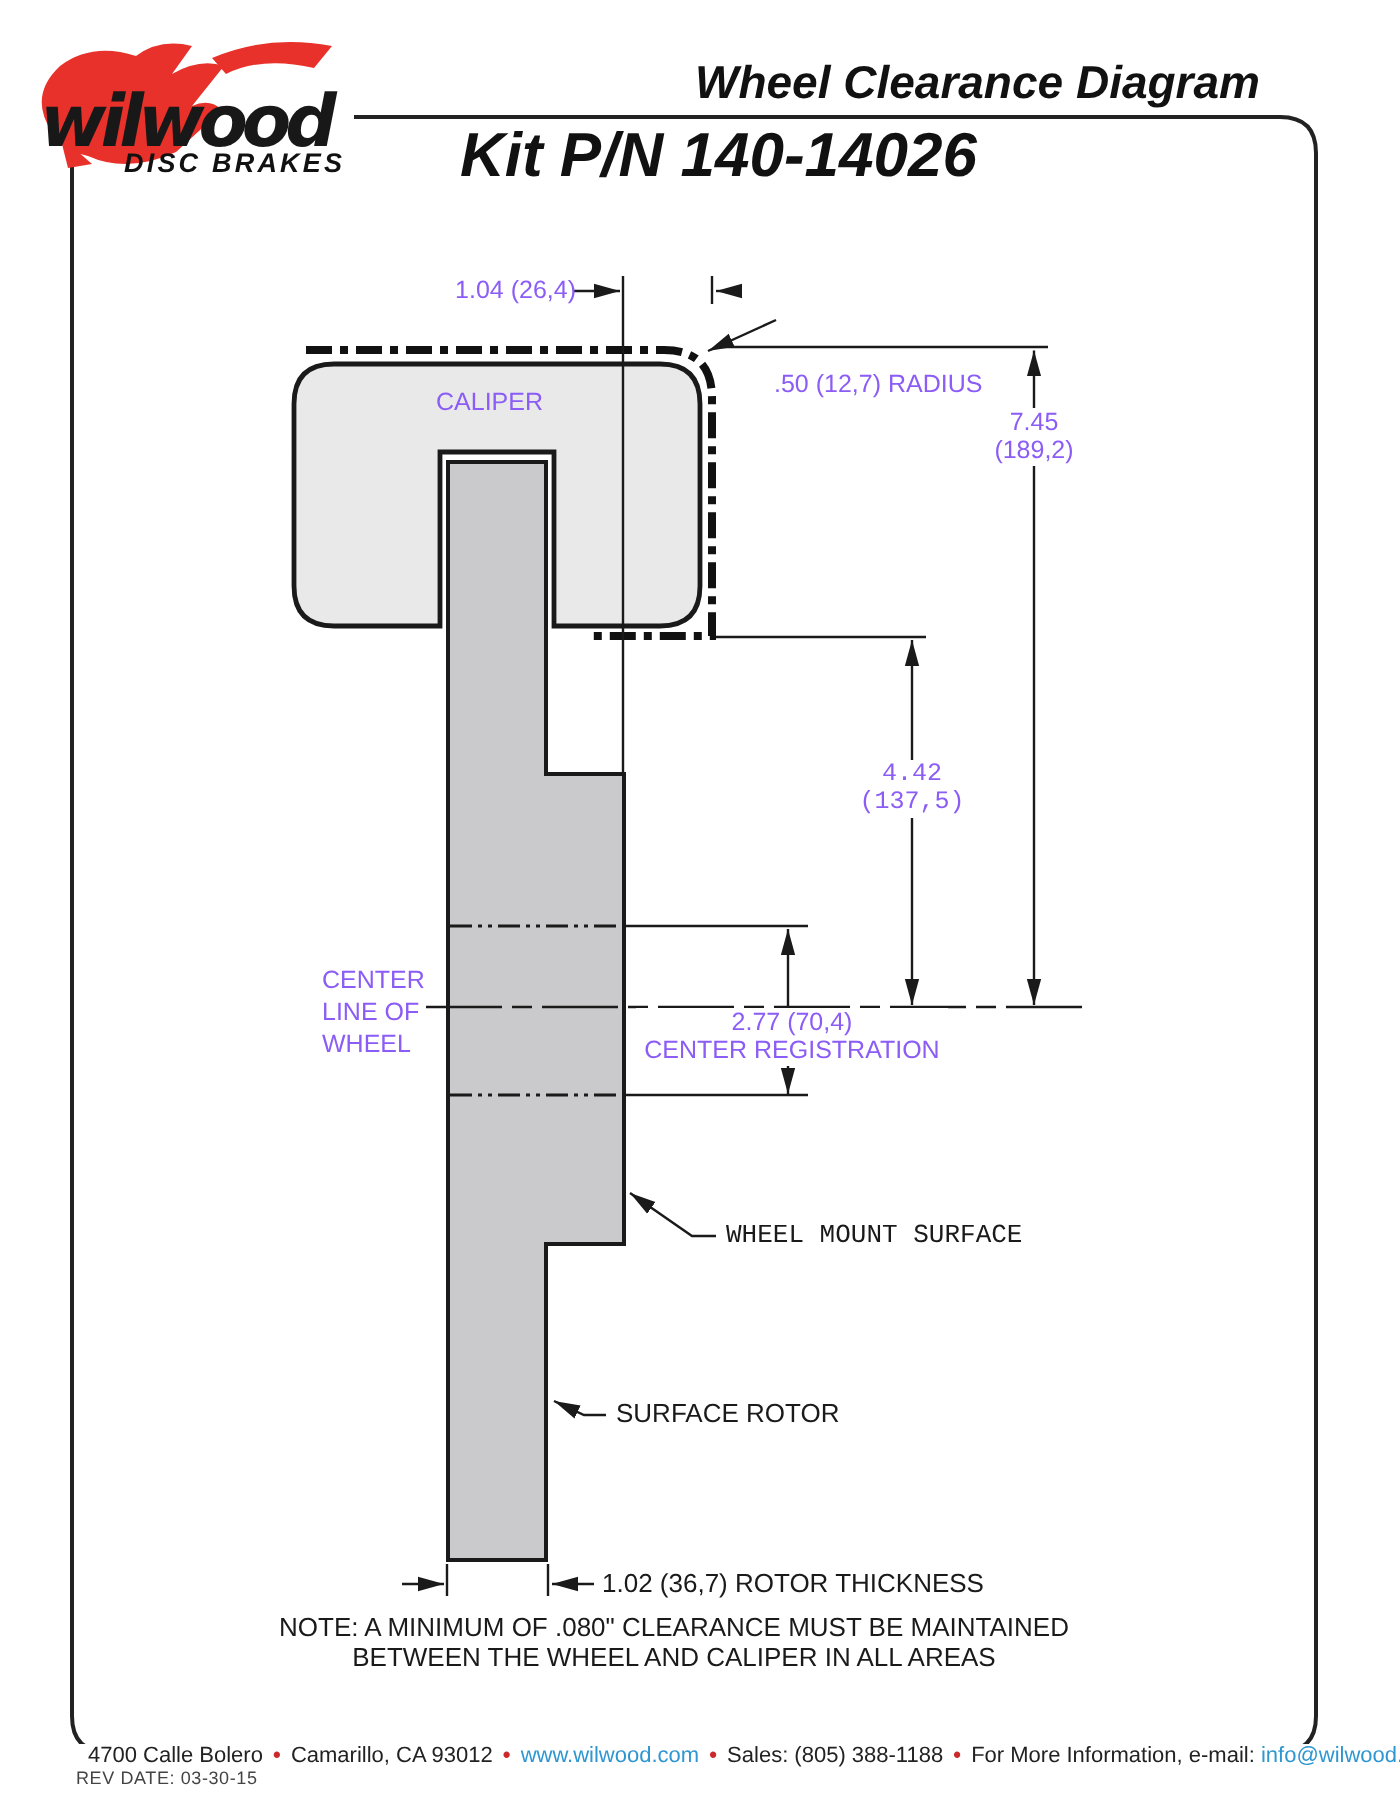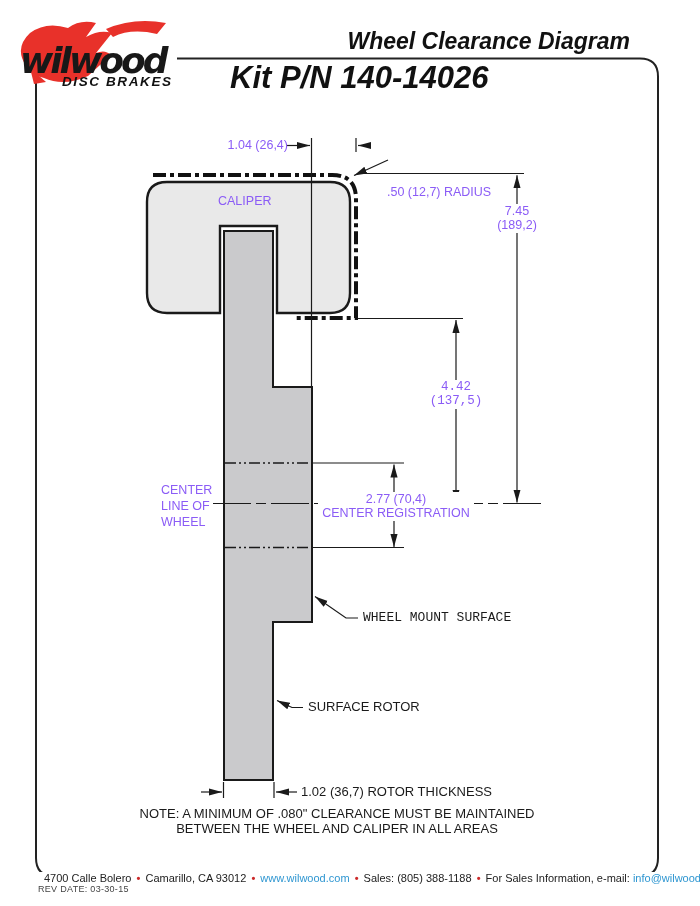--- a/index.html
+++ b/index.html
@@ -22,21 +22,21 @@
   .lbl13 { font-size:13px; color:#1a1a1a; white-space:nowrap; }
   .caliper-lbl { left:218px; top:194px; width:60px; }
   .dim-top { left:200px; top:138px; width:88px; text-align:right; }
   .radius-lbl { left:387px; top:151px;margin-top:34px; }
   .dim-block {
     text-align:center; background:#fff; line-height:13.5px; padding:1px 0;
   }
   .dim-745 { left:488px; top:204px; width:58px; }
   .dim-442 { left:428px; top:380px; width:56px;font-family:Liberation Mono, monospace; }
   .cl-wheel { left:161px; top:482px; line-height:16px; }
-  .center-reg { left:318px; top:492px; width:156px; }
+  .center-reg { left:318px; top:504px; width:156px; }
   .wheel-mount { left:363px; top:610px;font-family:Liberation Mono, monospace; }
   .corvette-rotor { left:308px; top:699px; }
   .rotor-thickness { left:301px; top:784px; }
   .note {
     left:57px; top:806px; width:560px; text-align:center;
     font-size:13px; line-height:15px; color:#1a1a1a;
   }
   .footer-line {
     left:36px; top:872px; width:620px; text-align:center;
     font-size:11px; color:#222; white-space:nowrap;
@@ -142,18 +142,18 @@
 
   <div class="abs footer-line">
     <span class="wrap"><span>4700 Calle Bolero</span>
       <span class="bullet">•</span>
       <span>Camarillo, CA 93012</span>
       <span class="bullet">•</span>
       <a href="#">www.wilwood.com</a>
       <span class="bullet">•</span>
       <span>Sales: (805) 388-1188</span>
       <span class="bullet">•</span>
-      <span>For Sales Information, e-mail:</span>
+      <span>For More Information, e-mail:</span>
       <a href="#">info@wilwood.com</a></span>
   </div>
   <div class="abs rev-date">REV DATE:  03-30-15</div>
 
 </div>
 
 </body></html>

